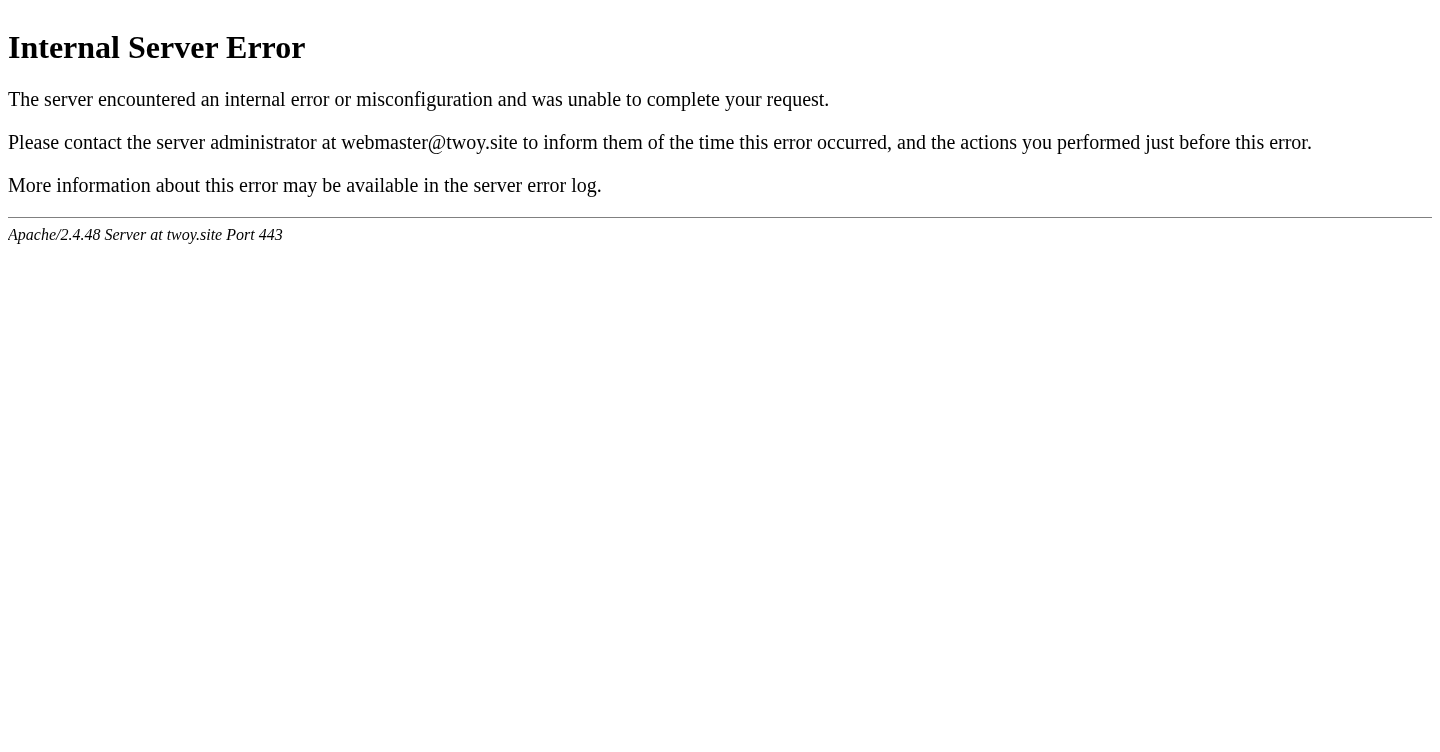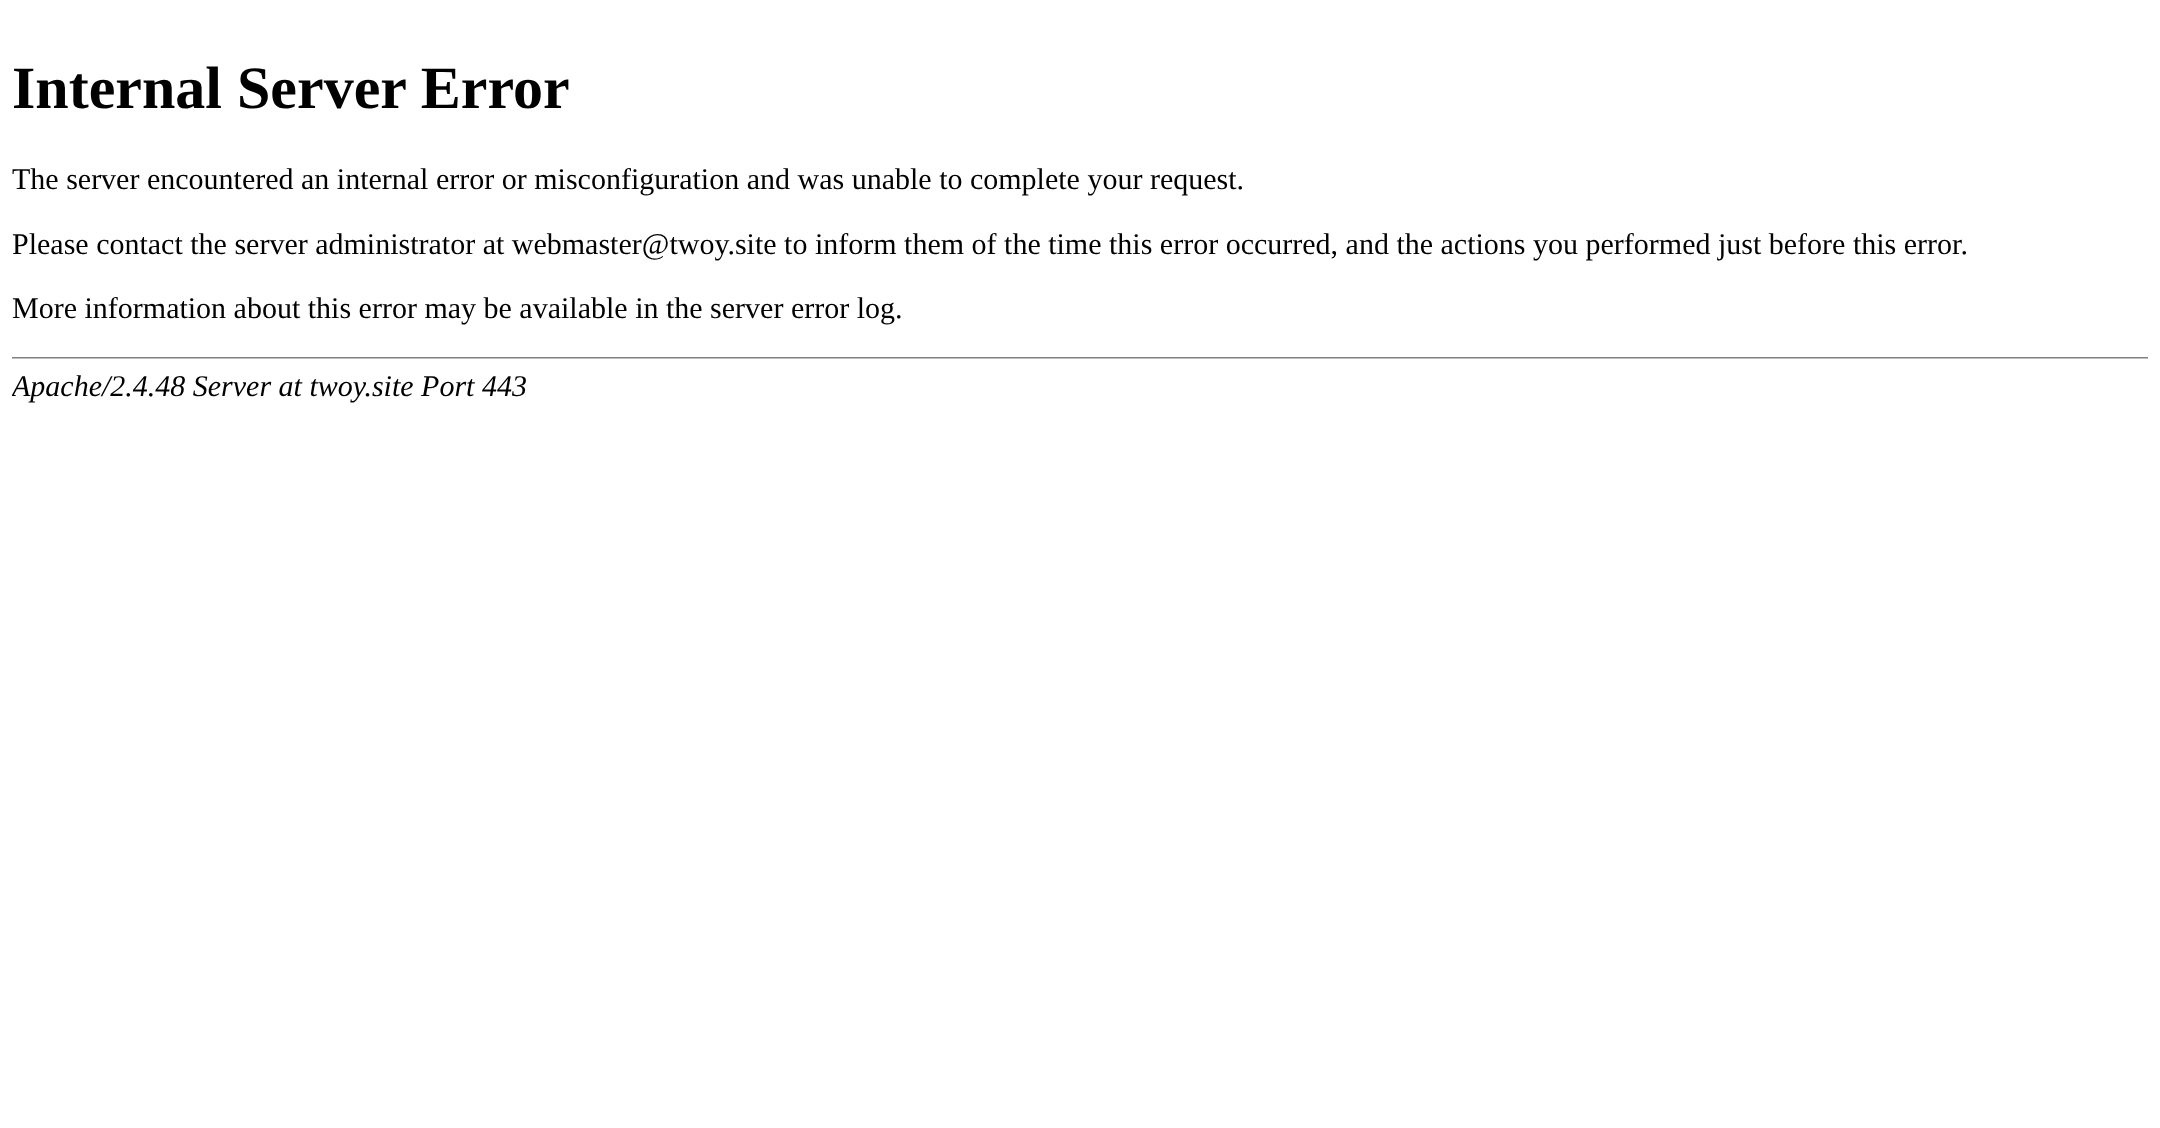--- a/index.html
+++ b/index.html
@@ -2,36 +2,36 @@
 <html><head>
   <meta charset="utf-8">
   <style>
     body {
       font-family: "Times New Roman", Times, serif;
       margin: 8px;
       background: #ffffff;
       color: #000000;
     }
     h1 {
-      font-size: 40px;
+      font-size: 32px;
       font-weight: bold;
       margin: 0.67em 0;
     }
     p {
       font-size: 20px;
       margin: 1em 0;
     }
     hr {
       border: none;
       border-top: 1px solid #808080;
       margin: 0.5em 0;
     }
     address {
       font-style: italic;
-      font-size: 20px;
+      font-size: 16px;
     }
   </style>
 </head>
 <body>
 
 <h1>Internal Server Error</h1>
 <p>The server encountered an internal error or misconfiguration and was unable to complete your request.</p>
 <p>Please contact the server administrator at webmaster@twoy.site to inform them of the time this error occurred, and the actions you performed just before this error.</p>
 <p>More information about this error may be available in the server error log.</p>
 <hr>

